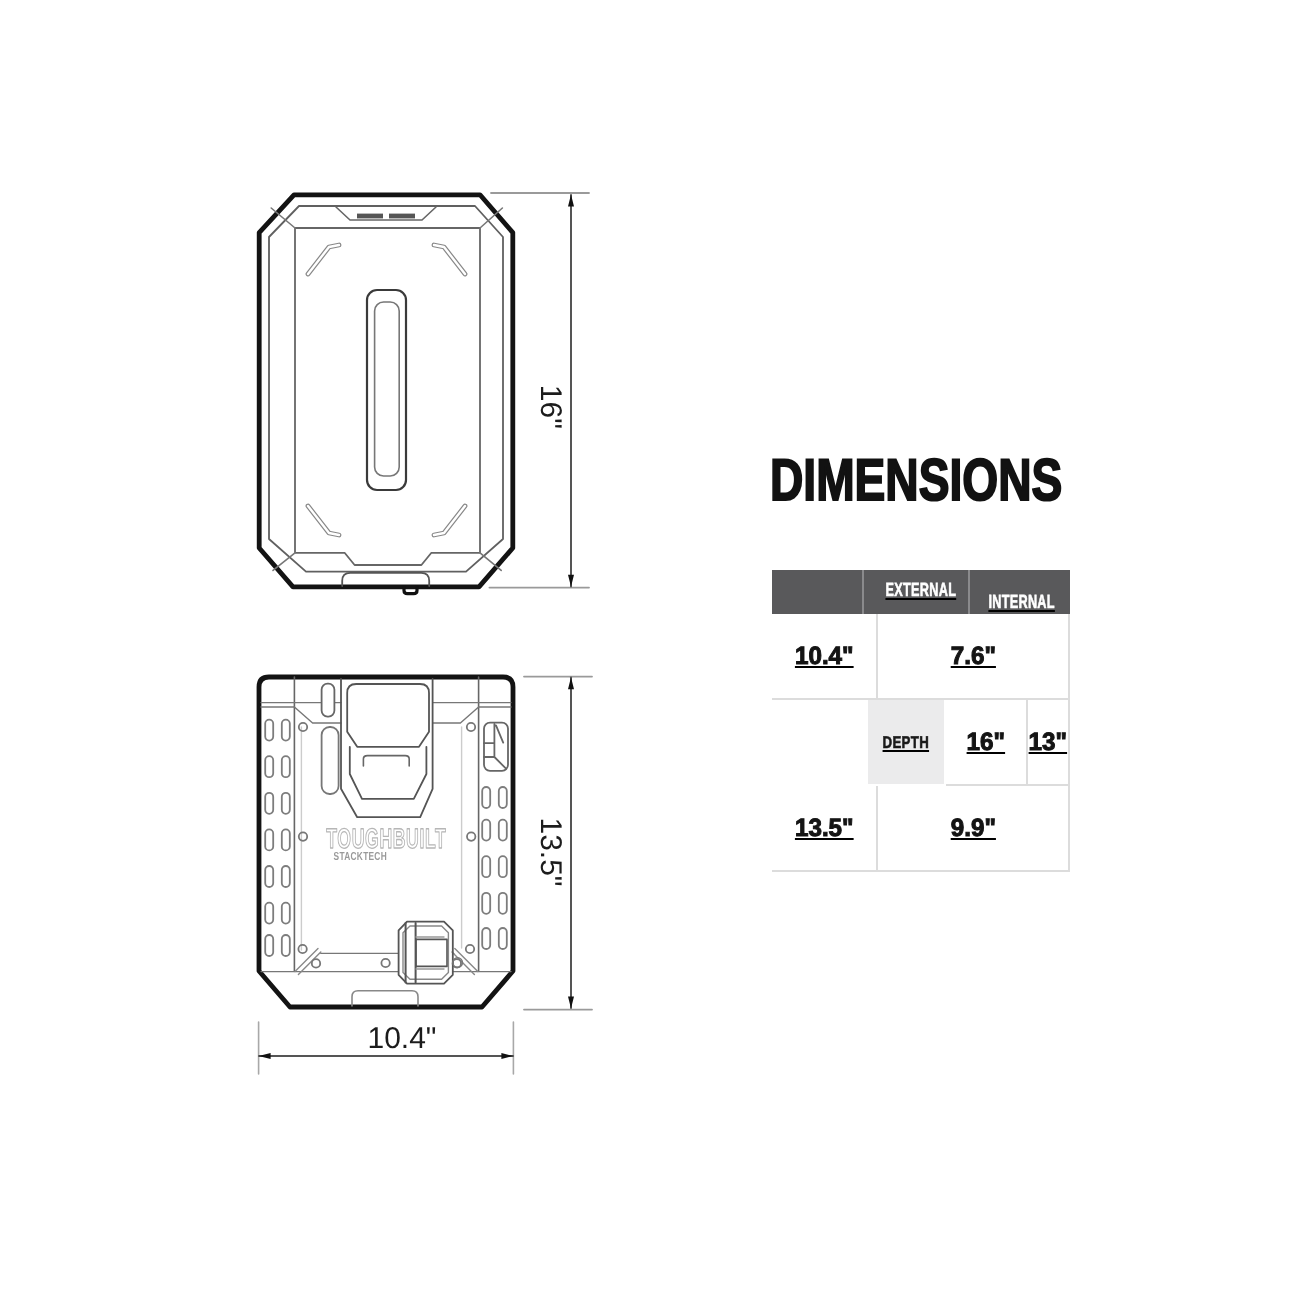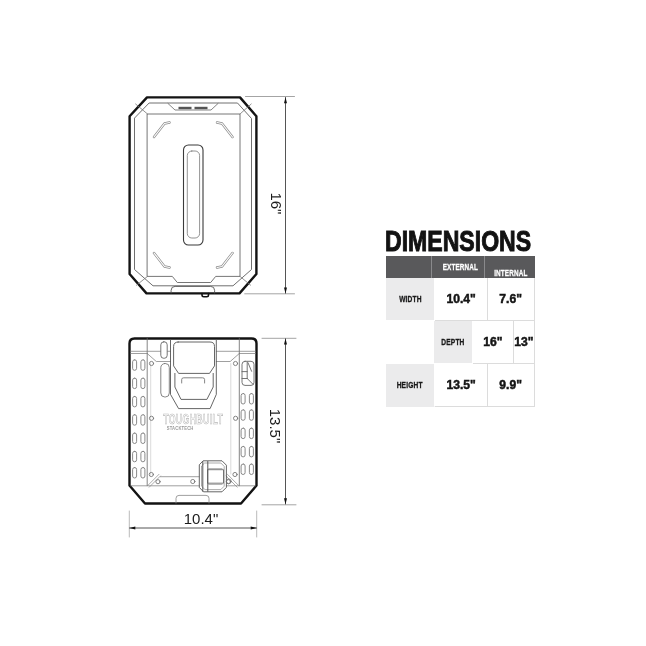--- a/index.html
+++ b/index.html
@@ -193,36 +193,33 @@
   <text x="0" y="0" font-family="Liberation Sans, sans-serif" font-size="15" fill="#1c1c1c" text-anchor="middle" transform="translate(270.4,426) rotate(90)">13.5"</text>
 
   <text x="201" y="524" font-family="Liberation Sans, sans-serif" font-size="15" fill="#1c1c1c" text-anchor="middle">10.4"</text>
   </g>
 </svg>
 
 <div class="abs" style="left:385.4px;top:224.3px;width:151px;text-align:right;">
   <span class="cond" style="font-size:29.5px;font-weight:bold;color:#121212;-webkit-text-stroke:1px #121212;transform:scaleX(0.782);transform-origin:left center;white-space:nowrap;">DIMENSIONS</span>
 </div>
 
-<div class="abs" style="left:386px;top:256px;width:149px;">
+<div class="abs" style="left:386px;top:285px;width:149px;text-decoration:underline;">
 
   <div style="display:flex;height:21.5px;background:#59595b;">
     <div style="width:48px;border-right:1px solid #8a8a8c;"></div>
     <div style="width:52px;border-right:1px solid #8a8a8c;display:flex;align-items:center;justify-content:center;">
       <span class="cond" style="font-size:9.5px;font-weight:bold;color:#fff;-webkit-text-stroke:0.3px #fff;transform:scaleX(0.67);letter-spacing:0.2px;position:relative;left:2.5px;">EXTERNAL</span>
     </div>
     <div style="flex:1;display:flex;align-items:flex-end;justify-content:center;">
       <span class="cond" style="font-size:9.5px;font-weight:bold;color:#fff;-webkit-text-stroke:0.3px #fff;transform:scaleX(0.67);letter-spacing:0.2px;position:relative;left:0.5px;">INTERNAL</span>
     </div>
   </div>
 
   <div style="display:flex;height:43.3px;">
-    <div style="width:48px;background:#ebebec;border-right:1px solid #fff;border-bottom:1.5px solid #fff;display:flex;align-items:center;justify-content:center;">
-      <span class="cond" style="font-size:8.5px;font-weight:bold;color:#1a1a1a;-webkit-text-stroke:0.3px #1a1a1a;transform:scaleX(0.78);letter-spacing:0.2px;">WIDTH</span>
-    </div>
     <div style="width:52px;background:#fff;border-right:1px solid #dcdcdc;border-bottom:1px solid #dcdcdc;display:flex;align-items:center;justify-content:center;">
       <span class="cond" style="font-size:12.5px;font-weight:bold;color:#141414;-webkit-text-stroke:0.5px #141414;transform:scaleX(0.97);">10.4"</span>
     </div>
     <div style="flex:1;background:#fff;border-bottom:1px solid #dcdcdc;border-right:1px solid #dcdcdc;display:flex;align-items:center;justify-content:center;">
       <span class="cond" style="font-size:12.5px;font-weight:bold;color:#141414;-webkit-text-stroke:0.5px #141414;transform:scaleX(0.97);">7.6"</span>
     </div>
   </div>
 
   <div style="display:flex;height:43.3px;margin-left:48px;">
     <div style="width:48px;background:#ebebec;border-right:1px solid #fff;border-bottom:1.5px solid #fff;display:flex;align-items:center;justify-content:center;">
@@ -230,23 +227,20 @@
     </div>
     <div style="width:52px;background:#fff;border-right:1px solid #dcdcdc;border-bottom:1px solid #dcdcdc;display:flex;align-items:center;justify-content:center;">
       <span class="cond" style="font-size:12.5px;font-weight:bold;color:#141414;-webkit-text-stroke:0.5px #141414;transform:scaleX(0.97);">16"</span>
     </div>
     <div style="flex:1;background:#fff;border-bottom:1px solid #dcdcdc;border-right:1px solid #dcdcdc;display:flex;align-items:center;justify-content:center;">
       <span class="cond" style="font-size:12.5px;font-weight:bold;color:#141414;-webkit-text-stroke:0.5px #141414;transform:scaleX(0.97);">13"</span>
     </div>
   </div>
 
   <div style="display:flex;height:43.3px;">
-    <div style="width:48px;background:#ebebec;border-right:1px solid #fff;border-bottom:1px solid #ebebec;display:flex;align-items:center;justify-content:center;">
-      <span class="cond" style="font-size:8.5px;font-weight:bold;color:#1a1a1a;-webkit-text-stroke:0.3px #1a1a1a;transform:scaleX(0.78);letter-spacing:0.2px;">HEIGHT</span>
-    </div>
     <div style="width:52px;background:#fff;border-right:1px solid #dcdcdc;border-bottom:1px solid #dcdcdc;display:flex;align-items:center;justify-content:center;">
       <span class="cond" style="font-size:12.5px;font-weight:bold;color:#141414;-webkit-text-stroke:0.5px #141414;transform:scaleX(0.97);">13.5"</span>
     </div>
     <div style="flex:1;background:#fff;border-bottom:1px solid #dcdcdc;border-right:1px solid #dcdcdc;display:flex;align-items:center;justify-content:center;">
       <span class="cond" style="font-size:12.5px;font-weight:bold;color:#141414;-webkit-text-stroke:0.5px #141414;transform:scaleX(0.97);">9.9"</span>
     </div>
   </div>
 </div>
 
 </body></html>

